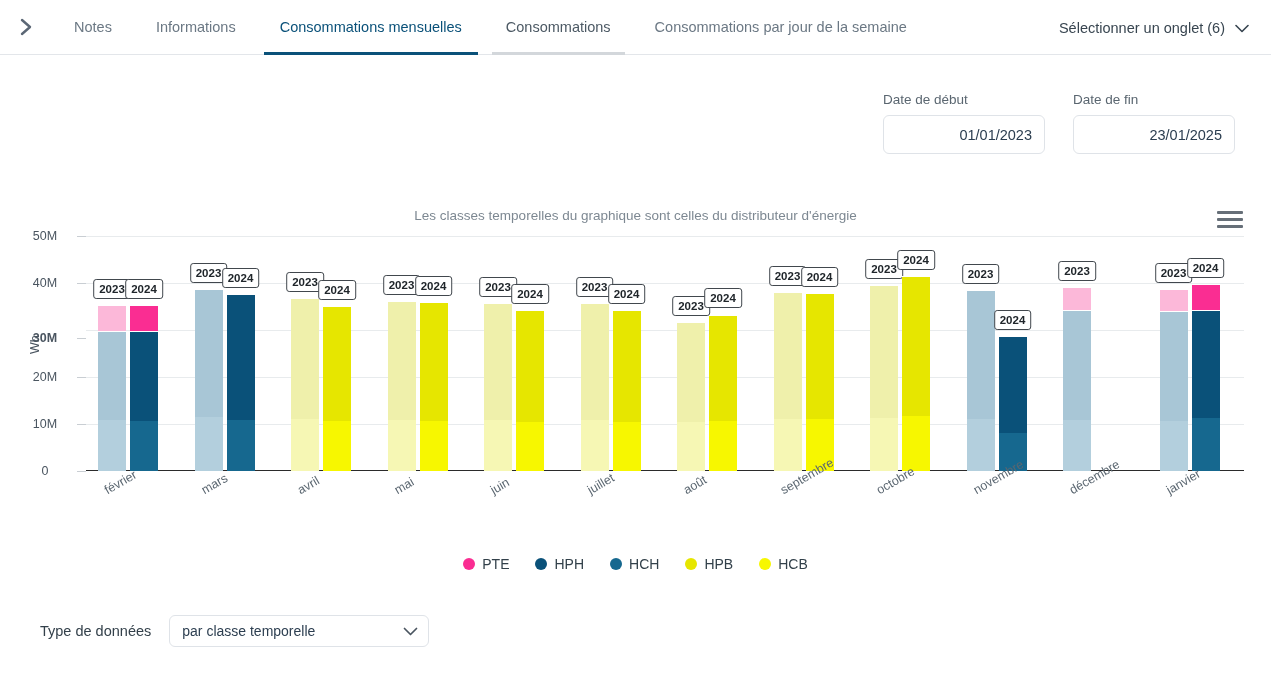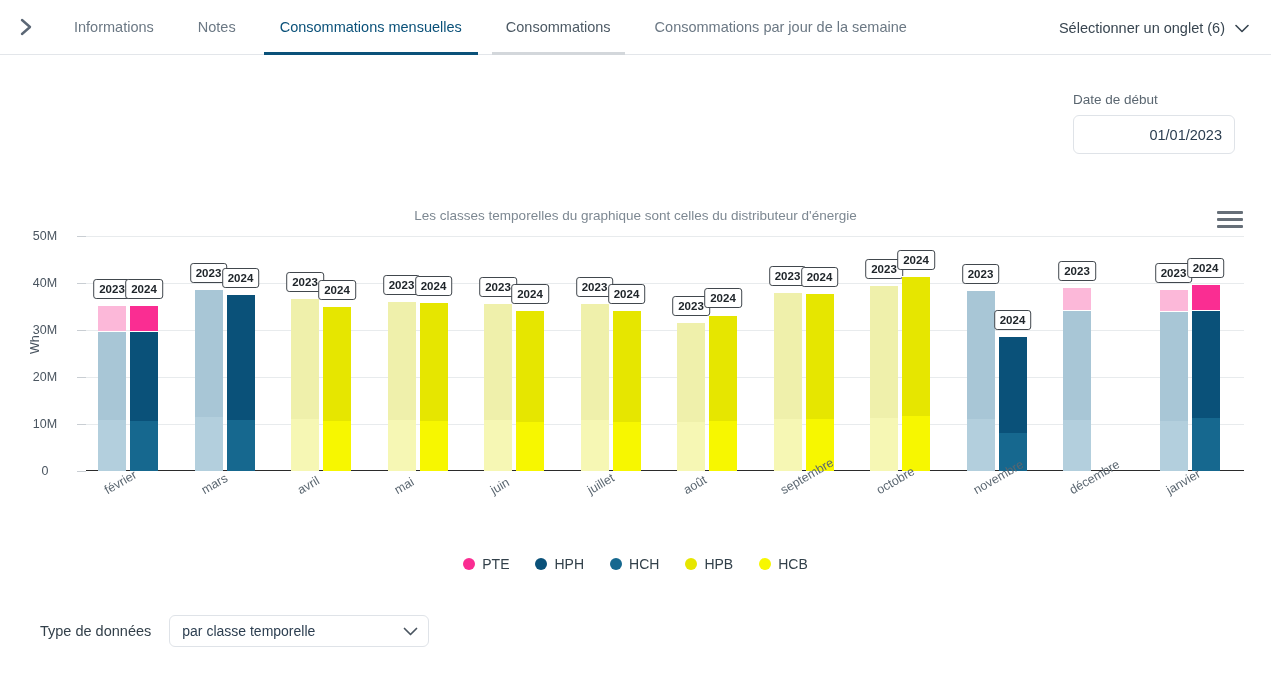--- a/index.html
+++ b/index.html
@@ -184,24 +184,24 @@
 <body>
 
 <div class="tabbar">
   <div class="expand-chevron">
     <svg width="14" height="20" viewBox="0 0 14 20" aria-hidden="true">
       <polyline points="3,3 11,10 3,17" fill="none" stroke="#5b6775" stroke-width="2.4" stroke-linecap="round" stroke-linejoin="round"></polyline>
     </svg>
   </div>
   <div class="tabs" id="tab-list">
       <div class="tab">
+        <span>Notes</span>
+      </div>
+      <div class="tab">
         <span>Informations</span>
-      </div>
-      <div class="tab">
-        <span>Notes</span>
       </div>
       <div class="tab active">
         <span>Consommations mensuelles</span>
       </div>
       <div class="tab visited">
         <span>Consommations</span>
       </div>
       <div class="tab">
         <span>Consommations par jour de la semaine</span>
       </div>
@@ -213,20 +213,24 @@
         <polyline points="1,1.5 7,7.5 13,1.5" fill="none" stroke="#384550" stroke-width="1.6" stroke-linecap="round" stroke-linejoin="round"></polyline>
       </svg>
     </span>
   </div>
 </div>
 
 <div class="datebar">
   <div class="datefield">
     <span class="lbl">Date de début</span>
     <input type="text" readonly="" value="01/01/2023" style="">
+  </div>
+  <div class="datefield">
+    <span class="lbl">Date de fin</span>
+    <input type="text" readonly="" value="23/01/2025" style="">
   </div>
 </div>
 
 <div class="chart-wrap">
   <div class="chart-subtitle">Les classes temporelles du graphique sont celles du distributeur d'énergie</div>
 
   <div class="menu-btn">
     <span></span>
     <span></span>
     <span></span>
@@ -235,21 +239,21 @@
   <div class="ylabel">Wh</div>
 
   <div class="plot" id="plot">
     <div class="axisline"></div>
   <div class="ytick" style="top: 235px;">0</div>
       <div class="gridline" style="top: 188px;"></div>
       <div class="ytick" style="top: 188px;">10M</div>
       <div class="gridline" style="top: 141px;"></div>
       <div class="ytick" style="top: 141px;">20M</div>
       <div class="gridline" style="top: 94px;"></div>
-      <div class="ytick" style="top: 94px;">30M</div>
+      <div class="ytick" style="top: 102px; font-weight: bold;">30M</div>
       <div class="gridline" style="top: 47px;"></div>
       <div class="ytick" style="top: 47px;">40M</div>
       <div class="gridline" style="top: 0px;"></div>
       <div class="ytick" style="top: 0px;">50M</div>
       <div class="group" style="left: 12px; width: 96.5px;">
         <div class="bar y2023" style="height: 165.91px;">
           <div class="seg" style="height: 51.23px; background: rgb(179, 207, 221);"></div>
           <div class="seg" style="height: 88.36px; background: rgb(168, 198, 214);"></div>
           <div class="seg" style="height: 26.32px; background: rgb(252, 184, 217);"></div>
         </div>

